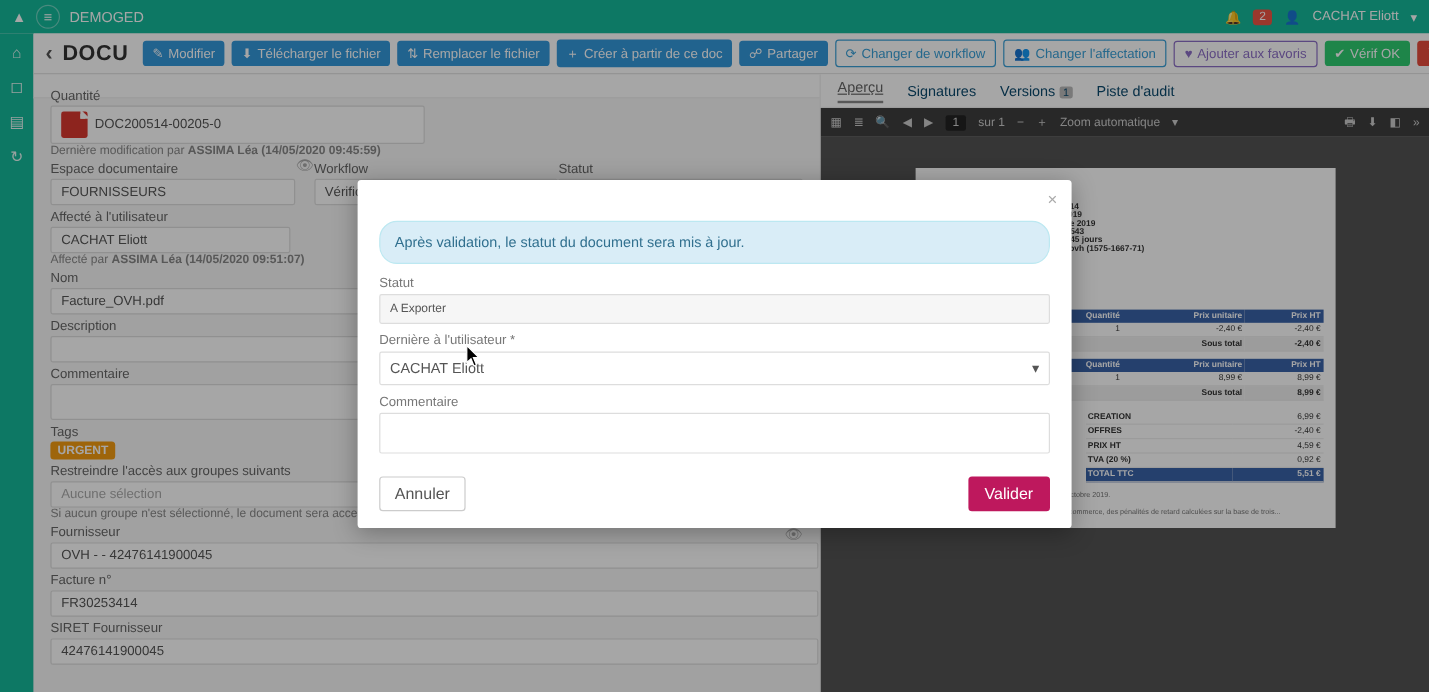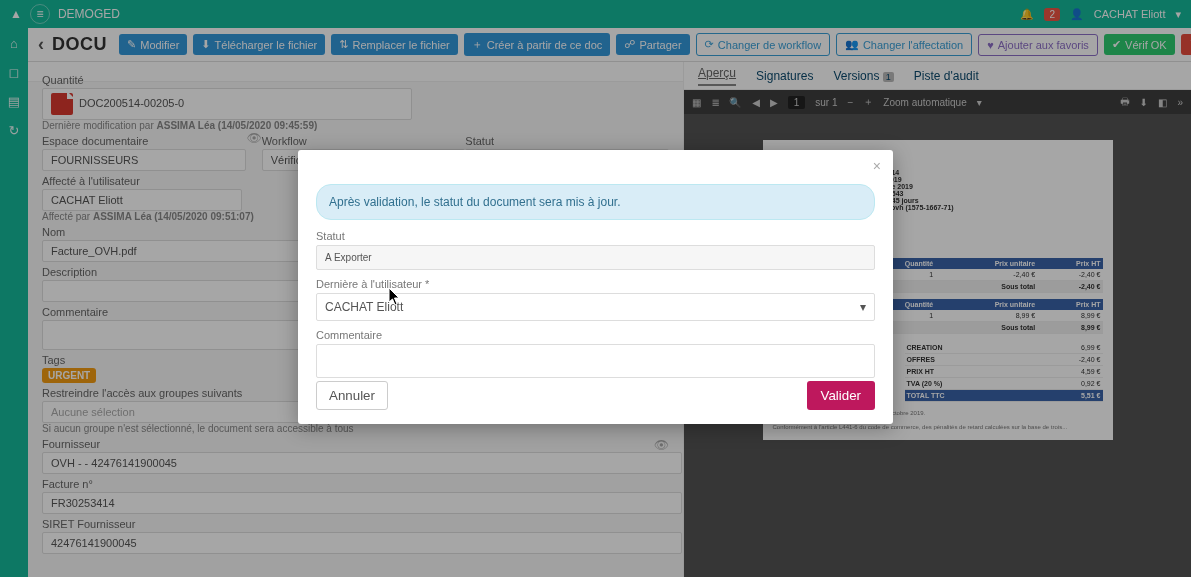--- a/index.html
+++ b/index.html
@@ -19,21 +19,21 @@
 .btn-blue { background: #3498db; }
 .btn-outline-info { background: #fff; color: #3aa0d8; border: 1px solid #3aa0d8; }
 .btn-outline-purple { background: #fff; color: #8d6fc7; border: 1px solid #8d6fc7; }
 .btn-green { background: #2ecc71; }
 .btn-redoutline { background: #e74c3c; }
 .toolbar .right { margin-left: auto; display: flex; gap: 6px; align-items: center; }
 .content { display: flex; position: absolute; top: 34px; bottom: 0; left: 0; right: 0; }
 .form-col { width: 655px; padding: 8px 14px; overflow: hidden; font-size: 11px; color: #555; }
 .form-col label { font-size: 11px; color: #666; display: block; margin: 4px 0 2px; }
 .field { border: 1px solid #ddd; background: #fff; padding: 4px 8px; border-radius: 2px; color: #555; font-size: 11px; min-height: 22px; }
-.field.wide { width: 370px; }
+.field.wide { width: 312px; }
 .row { display: flex; gap: 0; }
 .row > div { flex: 1; position: relative; }
 .pdf-icon { width: 22px; height: 22px; background: #d9382f; display: inline-block; border-radius: 2px; vertical-align: middle; margin-right: 6px; position: relative; }
 .pdf-icon::after { content:''; position:absolute; right:-2px; top:-2px; border:4px solid transparent; border-left-color:#fff; border-bottom-color:#fff; }
 .small-muted { font-size: 10px; color: #888; }
 .tag-urgent { background: #f39c12; color: #fff; border-radius: 3px; padding: 2px 6px; font-size: 10px; font-weight: bold; display: inline-block; }
 .eye { color: #aaa; float: right; font-size: 12px; }
 .preview-col { flex: 1; background: #fff; border-left: 1px solid #eee; position: relative; }
 .preview-tabs { height: 28px; display: flex; align-items: center; gap: 20px; padding: 0 14px; border-bottom: 1px solid #eee; font-size: 12px; }
 .preview-tabs span { color: #0c4a6e; cursor: pointer; }
@@ -58,21 +58,21 @@
 .paper .hdr .r { }
 
 .overlay { position: absolute; inset: 0; background: rgba(0,0,0,.35); display: flex; align-items: flex-start; justify-content: center; padding-top: 150px; }
 .modal { width: 595px; background: #fff; border-radius: 3px; box-shadow: 0 4px 20px rgba(0,0,0,.3); padding: 14px 18px; position: relative; }
 .modal .close { position: absolute; right: 12px; top: 8px; color: #aaa; cursor: pointer; font-size: 14px; }
 .info-banner { background: #d9edf7; color: #31708f; border: 1px solid #bce8f1; border-radius: 15px; padding: 10px 12px; font-size: 12px; margin: 20px 0 10px; }
 .modal label { font-size: 11px; color: #777; display: block; margin: 8px 0 3px; }
 .modal .minput { width: 100%; border: 1px solid #ddd; background: #f6f6f6; padding: 6px 8px; font-size: 10px; border-radius: 2px; color: #555; }
 .modal .msel { width: 100%; border: 1px solid #ddd; background: #fff; padding: 6px 8px; font-size: 12px; border-radius: 2px; color: #555; display: flex; justify-content: space-between; align-items: center; }
 .modal textarea { width: 100%; border: 1px solid #ddd; border-radius: 2px; height: 34px; resize: none; padding: 4px; font-size: 12px; }
-.modal-foot { display: flex; justify-content: space-between; margin-top: 0; }
+.modal-foot { display: flex; justify-content: space-between; margin-top: 16px; }
 .btn-cancel { background: #fff; border: 1px solid #ccc; color: #555; padding: 6px 12px; border-radius: 3px; cursor: pointer; }
 .btn-valider { background: #be185d; color: #fff; border: none; padding: 6px 14px; border-radius: 3px; cursor: pointer; }
 .cursor { position: absolute; width: 14px; height: 18px; pointer-events: none; }
 .sub-icons { display:flex; gap:6px; margin-left:auto; }
 .sub-icons span { border:1px solid #ccc; width:18px; height:16px; display:inline-flex; align-items:center; justify-content:center; font-size:10px; color:#888; border-radius:2px; }
 </style>
 </head>
 <body>
 
 <div class="topbar">

